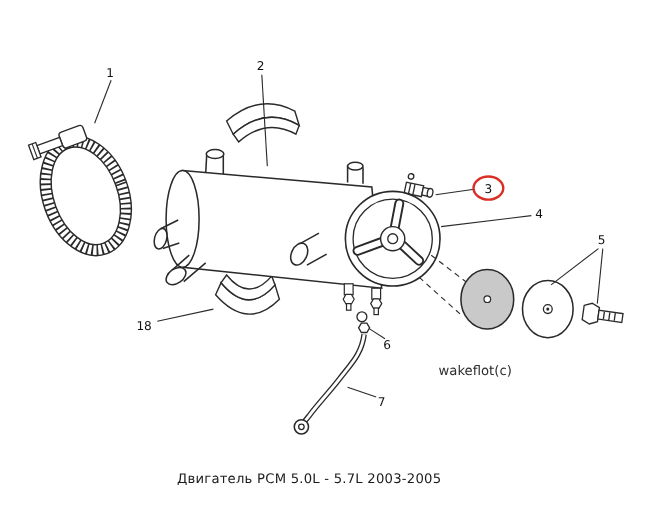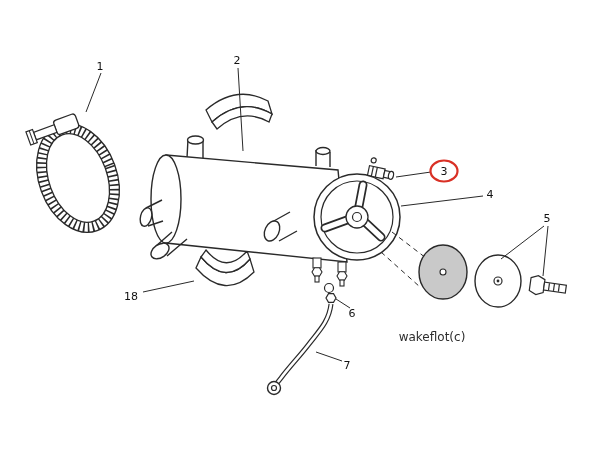--- a/index.html
+++ b/index.html
@@ -161,13 +161,14 @@
     <text class="plabel" x="444" y="175" text-anchor="middle">3</text>
     <text class="plabel" x="490" y="198" text-anchor="middle">4</text>
     <text class="plabel" x="547" y="222" text-anchor="middle">5</text>
     <text class="plabel" x="352" y="317" text-anchor="middle">6</text>
     <text class="plabel" x="347" y="369" text-anchor="middle">7</text>
     <text class="plabel" x="131" y="300" text-anchor="middle">18</text>
 
     <text class="wmark" x="432" y="341" text-anchor="middle">wakeflot(c)</text>
   </svg>
 
+  <div class="caption">Двигатель PCM 5.0L - 5.7L 2003-2005</div>
 </div>
 
 </body></html>

